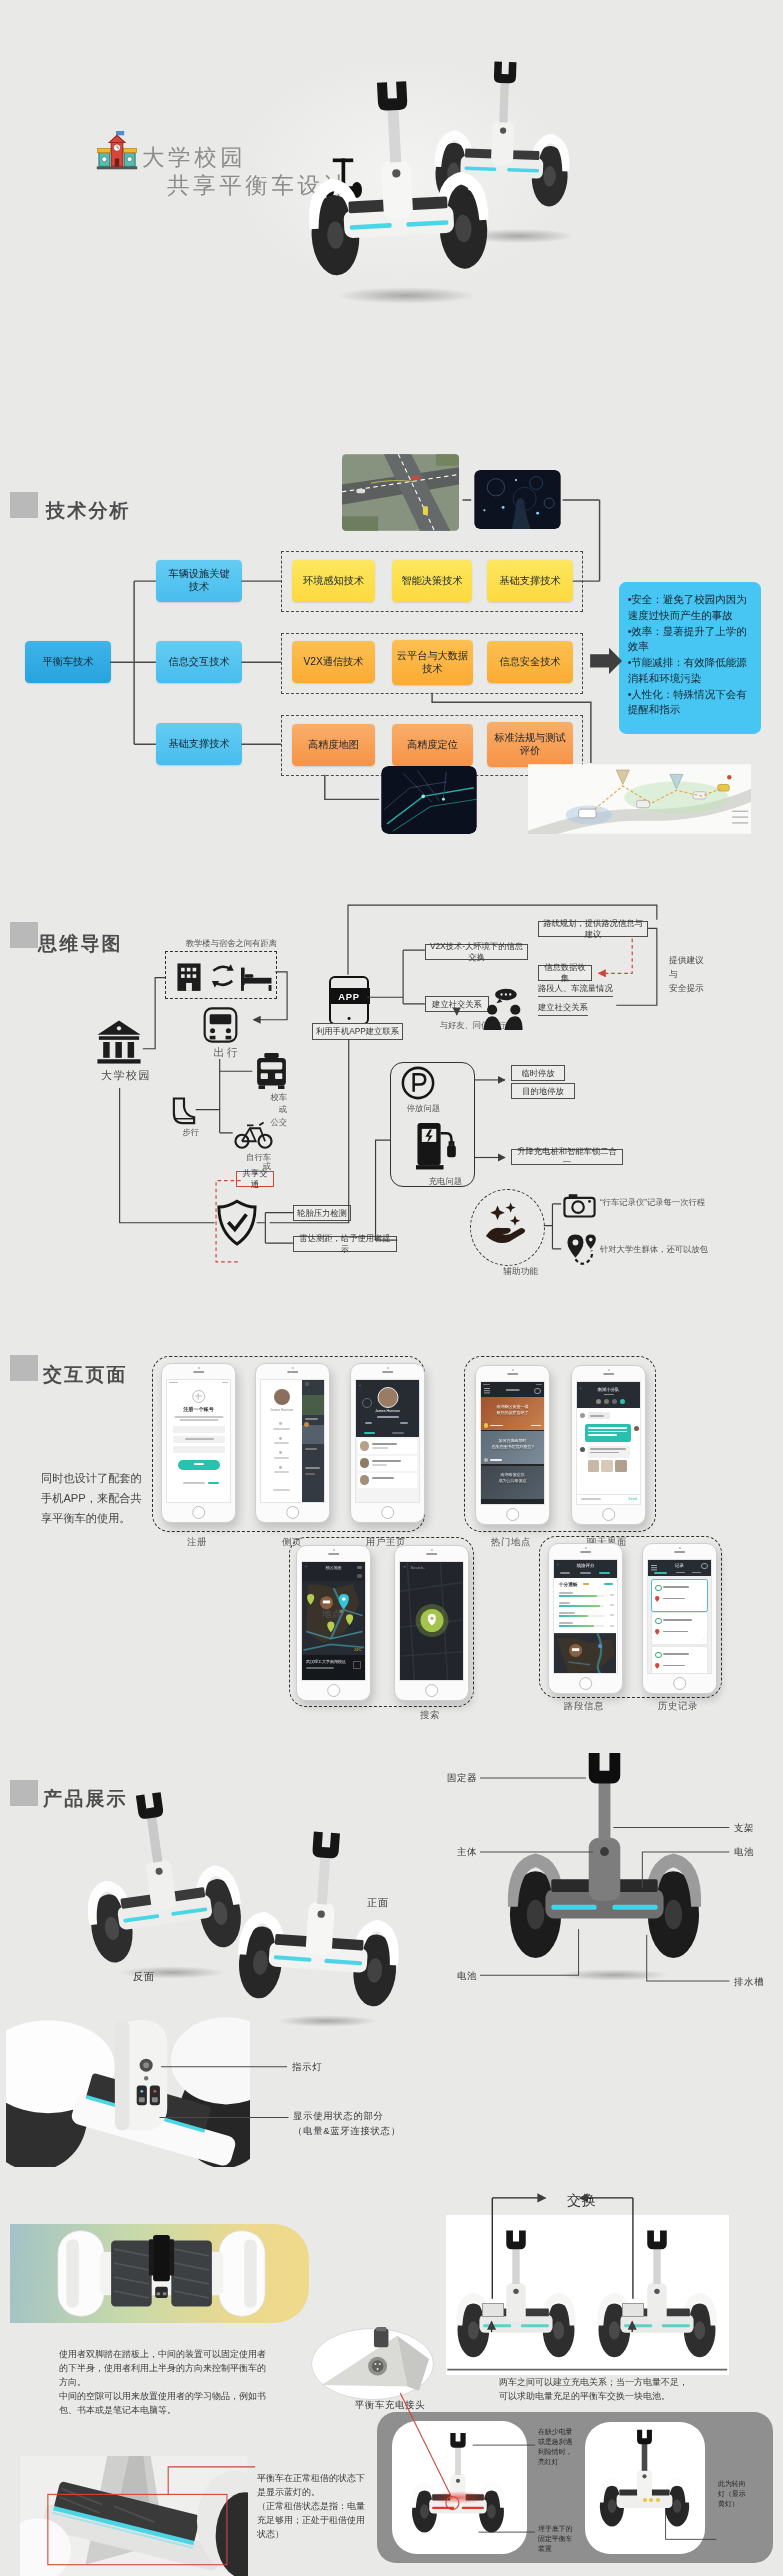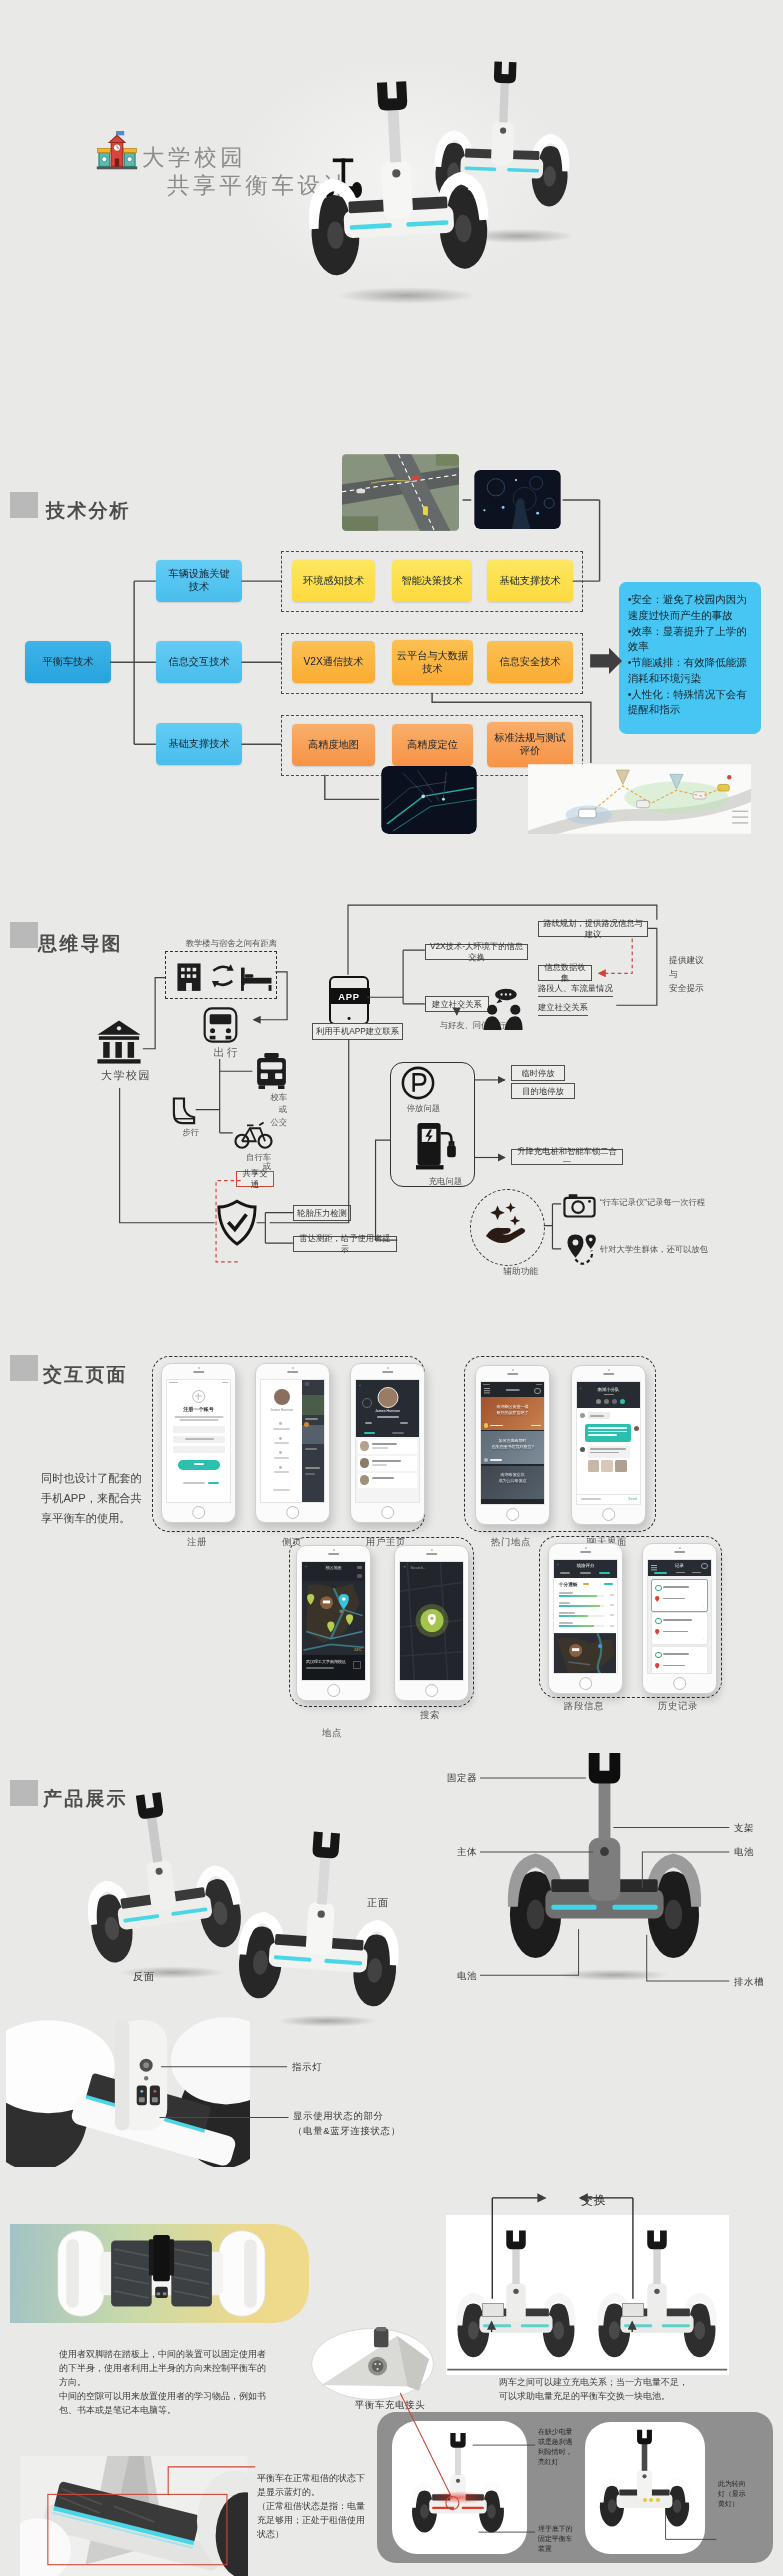--- a/index.html
+++ b/index.html
@@ -726,21 +726,21 @@
             <svg width="4.4" height="5.8" viewBox="0 0 6 8">
               <path d="M3,0 q3,0 3,3 q0,2.5 -3,5 q-3,-2.5 -3,-5 q0,-3 3,-3 Z" fill="#d9453a"></path>
             </svg>
           </div>
       <div class="b" style="left:11.6px;top:17.4px;width:22px;height:1.8px;background:#999"></div>
       <div class="abs" style="right:2.9px;bottom:2.2px;color:#ccc;font-size:3.6px">›</div>
     </div>
   </div>
 </div>
 
-<div class="abs plabel" style="left:303px;top:1727px;width:58px">地点</div>
+<div class="abs plabel" style="left:303px;top:1608px;width:58px">地点</div>
 <div class="abs plabel" style="left:401px;top:1709px;width:58px">搜索</div>
 <div class="abs plabel" style="left:555px;top:1700px;width:58px">路段信息</div>
 <div class="abs plabel" style="left:649px;top:1700px;width:58px">历史记录</div>
 
 <div class="abs sq" style="left:10.2px;top:1780px"></div>
 <div class="abs stitle" style="left:43px;top:1786px">产品展示</div>
 
 <div class="shadow" style="left:100px;top:1964px;width:145px;height:17.4px"></div>
 <svg class="abs" style="left:81px;top:1790px;transform:rotate(-8deg);--fender:#fdfdfd;--bodyc:#ededec;--col:#f0f0ef;--stem:#c9c9c9;--wheel:#2d2d2d;--pad:#3a3a3a;--strip:#49d6e6" width="157" height="168" viewBox="0 0 200 215">
       <use href="#scf"></use>
@@ -821,21 +821,21 @@
   <circle cx="93" cy="54" r="13" fill="#8f8f8c"></circle>
       <circle cx="93" cy="54" r="8" fill="#5f5f5c"></circle>
   <circle cx="90" cy="51" r="1.5" fill="#ddd"></circle>
       <circle cx="96" cy="51" r="1.5" fill="#ddd"></circle>
       <circle cx="93" cy="58" r="1.5" fill="#ddd"></circle>
   <rect x="88" y="2" width="20" height="26" rx="4" fill="#4a4a4a"></rect>
   <rect x="91" y="0" width="14" height="6" rx="2" fill="#6b6b6b"></rect>
 </svg>
 <div class="abs partlbl" style="left:332px;top:2399px;width:116px;text-align:center">平衡车充电接头</div>
 
-<div class="abs partlbl" style="left:581px;top:2192px;font-size:12px">交换</div>
+<div class="abs partlbl" style="left:567px;top:2192px;font-size:14px">交换</div>
 <div class="abs" style="left:446px;top:2215px;width:283px;height:160px;background:#fff"></div>
 <svg class="abs" style="left:455px;top:2228px;--fender:#f6f6f5;--bodyc:#e9e9e8;--col:#ededec;--stem:#d4d4d3;--wheel:#2e2e2e;--pad:#3a3a3a;--strip:#5fd0c8" width="122" height="131" viewBox="0 0 200 215">
       <use href="#scf"></use>
     </svg>
 <svg class="abs" style="left:596px;top:2228px;--fender:#f6f6f5;--bodyc:#e9e9e8;--col:#ededec;--stem:#d4d4d3;--wheel:#2e2e2e;--pad:#3a3a3a;--strip:#5fd0c8" width="122" height="131" viewBox="0 0 200 215">
       <use href="#scf"></use>
     </svg>
 <div class="abs" style="left:482px;top:2303px;width:20.3px;height:12.3px;background:#e4e4e3;border:0.7px solid #9a9a9a"></div>
 <div class="abs" style="left:622px;top:2303px;width:20.3px;height:12.3px;background:#e4e4e3;border:0.7px solid #9a9a9a"></div>
 <div class="abs note pre" style="left:499px;top:2376px">两车之间可以建立充电关系；当一方电量不足，

